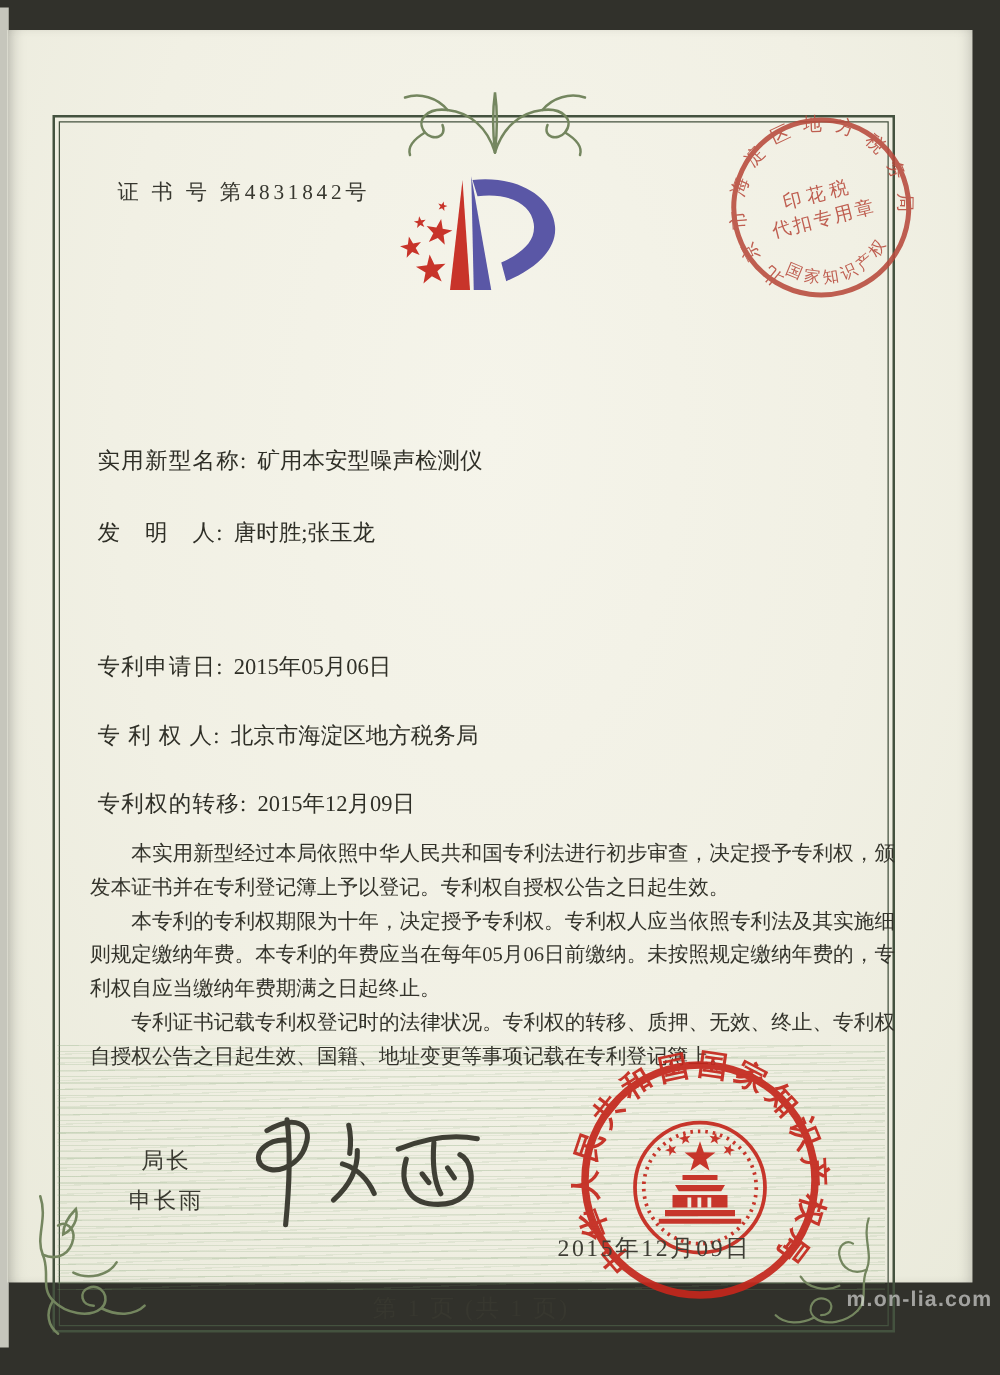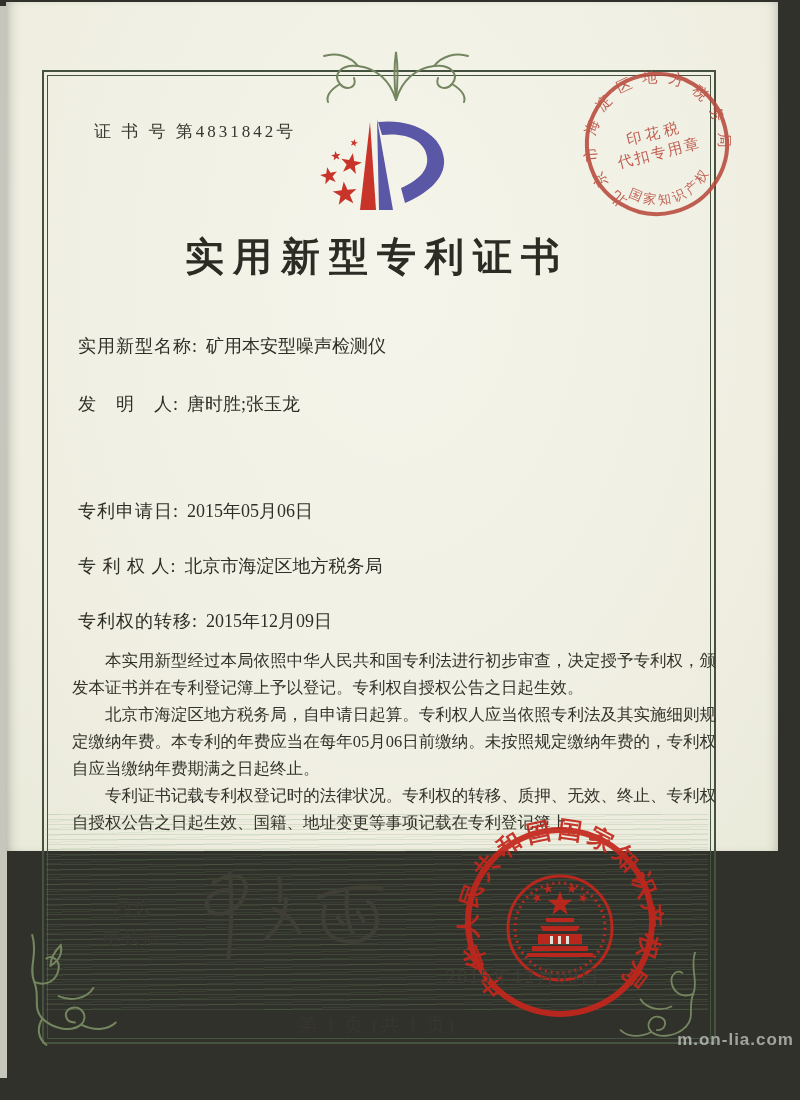--- a/index.html
+++ b/index.html
@@ -1,21 +1,21 @@
 <!DOCTYPE html>
 <html><head>
 <meta charset="utf-8">
 <style>
   html,body{margin:0;padding:0;}
   body{width:800px;height:1100px;background:#31312b;font-family:"Liberation Serif",serif;overflow:hidden;}
   #screen{position:relative;width:800px;height:1100px;}
 
   
   .left-strip{position:absolute;left:0;top:6px;width:7px;height:1072px;background:#c6c6bc;}
-  .paper{position:absolute;left:6px;top:2px;width:772px;height:849px;
+  .paper{position:absolute;left:6px;top:24px;width:772px;height:1002px;
     background:radial-gradient(ellipse at 50% 32%, #f5f4ea 0%, #f1f0e4 55%, #eaeadb 100%);
     box-shadow:inset 10px 0 14px -10px rgba(0,0,0,.35), inset -8px 0 12px -8px rgba(0,0,0,.25);}
 
   
   .frame{position:absolute;left:36px;top:68px;width:670px;height:970px;border:2px solid #44523f;}
   .frame::after{content:'';position:absolute;inset:3px;border:1px solid #44523f;}
 
   
   .wave-band{position:absolute;left:40px;top:812px;width:662px;height:196px;
     background:
@@ -131,41 +131,40 @@
       <path d="M60,8 C97,4 124,22 126,45 C128,66 106,81 87,89 L83,74 C99,67 111,57 109,43 C107,27 89,18 64,21 Z" fill="#5a57a6"></path>
       <g fill="#c8342a">
         <use href="#star" transform="translate(11,62) scale(0.9) rotate(-12)"></use>
         <use href="#star" transform="translate(33,50) scale(1.1) rotate(10)"></use>
         <use href="#star" transform="translate(18,42) scale(0.5) rotate(-8)"></use>
         <use href="#star" transform="translate(36,29) scale(0.4) rotate(14)"></use>
         <use href="#star" transform="translate(27,80) scale(1.25) rotate(-6)"></use>
       </g>
     </svg>
 
-    <div class="title">实用新型专利证书</div>
 
     <div class="field-row" style="top:332px">
       <span class="lbl">实用新型名称:</span><span class="val">矿用本安型噪声检测仪</span>
     </div>
     <div class="field-row" style="top:390px">
       <span class="lbl">发　明　人:</span><span class="val">唐时胜;张玉龙</span>
     </div>
     <div class="field-row" style="top:497px">
       <span class="lbl">专利申请日:</span><span class="val">2015年05月06日</span>
     </div>
     <div class="field-row" style="top:552px">
       <span class="lbl">专 利 权 人:</span><span class="val">北京市海淀区地方税务局</span>
     </div>
     <div class="field-row" style="top:607px">
       <span class="lbl">专利权的转移:</span><span class="val">2015年12月09日</span>
     </div>
 
     <div class="paras">
       <p>本实用新型经过本局依照中华人民共和国专利法进行初步审查，决定授予专利权，颁发本证书并在专利登记簿上予以登记。专利权自授权公告之日起生效。</p>
-      <p>北京市海淀区地方税务局，自申请日起算。专利权人应当依照专利法及其实施细则规定缴纳年费。本专利的年费应当在每年05月06日前缴纳。未按照规定缴纳年费的，专利权自应当缴纳年费期满之日起终止。</p>
+      <p>本专利的专利权期限为十年，决定授予专利权。专利权人应当依照专利法及其实施细则规定缴纳年费。本专利的年费应当在每年05月06日前缴纳。未按照规定缴纳年费的，专利权自应当缴纳年费期满之日起终止。</p>
       <p>专利证书记载专利权登记时的法律状况。专利权的转移、质押、无效、终止、专利权自授权公告之日起生效、国籍、地址变更等事项记载在专利登记簿上。</p>
     </div>
 
     <div class="signer">
       <div>局长</div>
       <div>申长雨</div>
     </div>
 
     <svg class="signature" viewBox="0 0 210 95">
       <g fill="none" stroke="#3f3f35" stroke-width="4" stroke-linecap="round">

